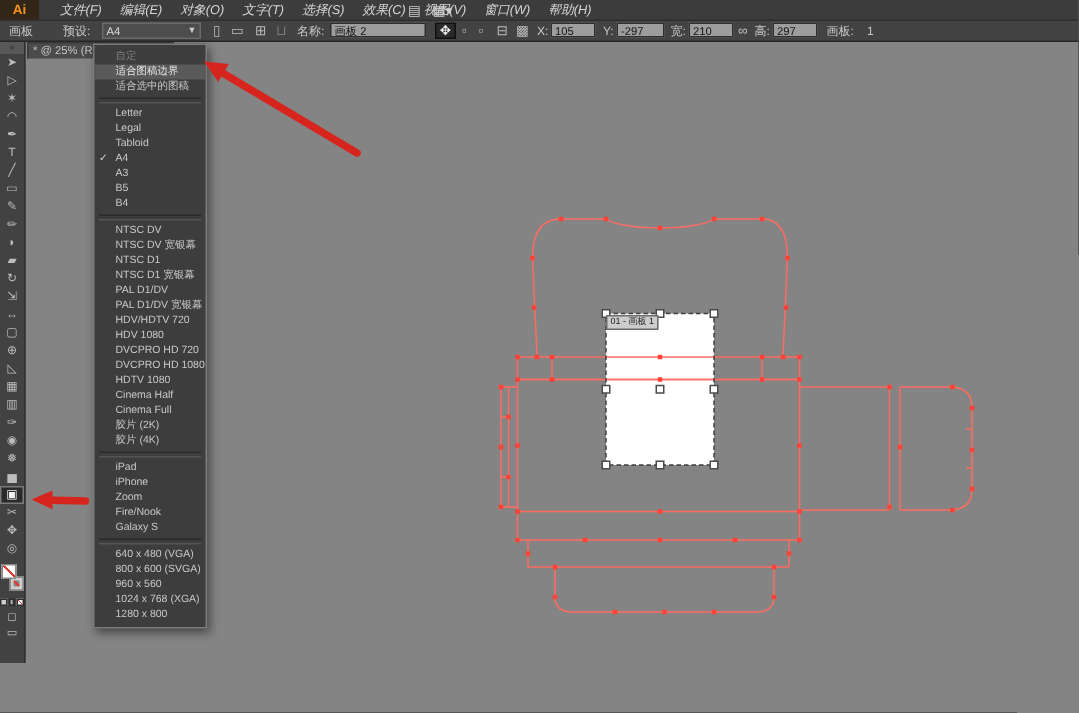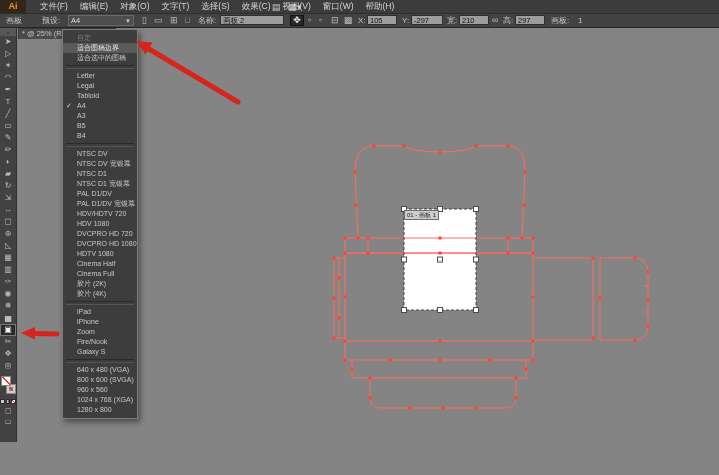--- a/index.html
+++ b/index.html
@@ -4,21 +4,21 @@
 <style>
   html,body{margin:0;padding:0;background:#2b2b2b;}
   .screen{position:relative;width:719px;height:475px;overflow:hidden;
           font-family:"Liberation Sans",sans-serif;background:#848484;}
 
   
   .menubar{position:absolute;left:0;top:0;width:719px;height:14px;background:#3c3c3c;
            z-index:30;display:flex;align-items:flex-end;border-bottom:1px solid #2e2e2e;box-sizing:border-box;}
   .ai-logo{width:26px;height:14px;background:#312617;color:#f7931e;font-weight:bold;
            font-size:9px;display:flex;align-items:center;justify-content:center;}
-  .menus{display:flex;margin-left:8px;}
+  .menus{display:flex;margin-left:8px;font-style:italic;}
   .mi{font-size:8.5px;color:#d6d6d6;padding:0 6px;white-space:nowrap;}
   .mb-icons{position:absolute;left:272px;top:0;height:14px;display:flex;align-items:center;gap:8px;
             color:#cfcfcf;font-size:9px;}
 
   
   .controlbar{position:absolute;left:0;top:14px;width:719px;height:14px;background:#434343;
               border-bottom:1px solid #262626;box-sizing:border-box;z-index:30;}
   .cb{position:absolute;top:1px;height:26px;line-height:11px;font-size:8px;color:#c9c9c9;white-space:nowrap;}
   .cb-field{position:absolute;top:1px;height:10px;line-height:10px;font-size:7.5px;color:#141414;
             background:#9d9d9d;border:1px solid #2e2e2e;padding:0 2px;box-sizing:border-box;overflow:hidden;}

